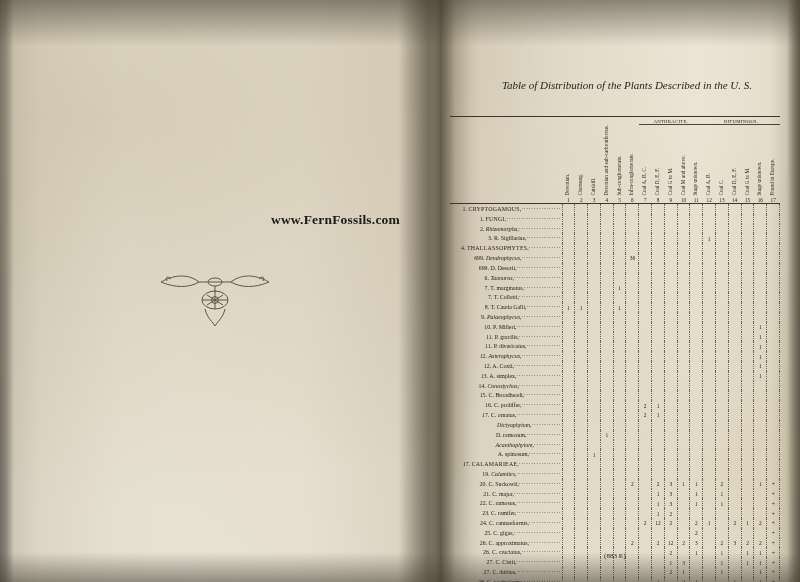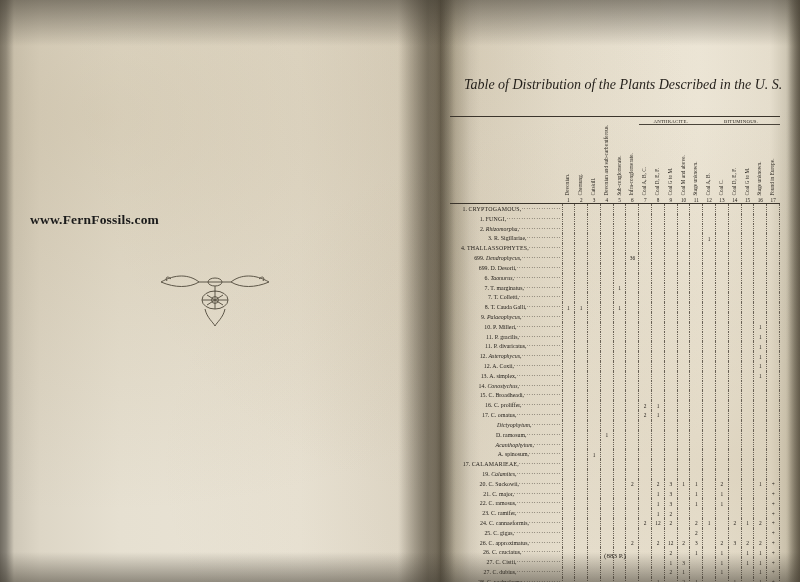--- a/index.html
+++ b/index.html
@@ -59,21 +59,21 @@
   }
 
   
   .left-page {
     position: absolute;
     left: 30px; top: 0; width: 370px; height: 582px;
   }
   .watermark {
     position: absolute;
     left: 0; top: 212px; width: 370px;
-    text-align: left;
+    text-align: right;
     font-family: "Liberation Serif", serif;
     font-weight: bold;
     font-size: 13.5px;
     color: #1b1b1b;
     letter-spacing: 0.2px;
   }
   .ornament {
     position: absolute;
     left: 0; top: 262px; width: 370px;
     text-align: center;
@@ -81,22 +81,23 @@
   }
 
   
   .right-page {
     position: absolute;
     left: 440px; top: 0; width: 350px; height: 582px;
   }
   .tbl-title {
     position: absolute;
     left: 24px; top: 78px; width: 326px;
+    text-align: center;
     font-style: italic;
-    font-size: 14px;
+    font-size: 11px;
     line-height: 14px;
     color: #231f1a;
   }
   .tbl-title .l2 { display: block; }
 
   .table-wrap {
     position: absolute;
     left: 10px;
     top: 116px;
     width: 330px;

